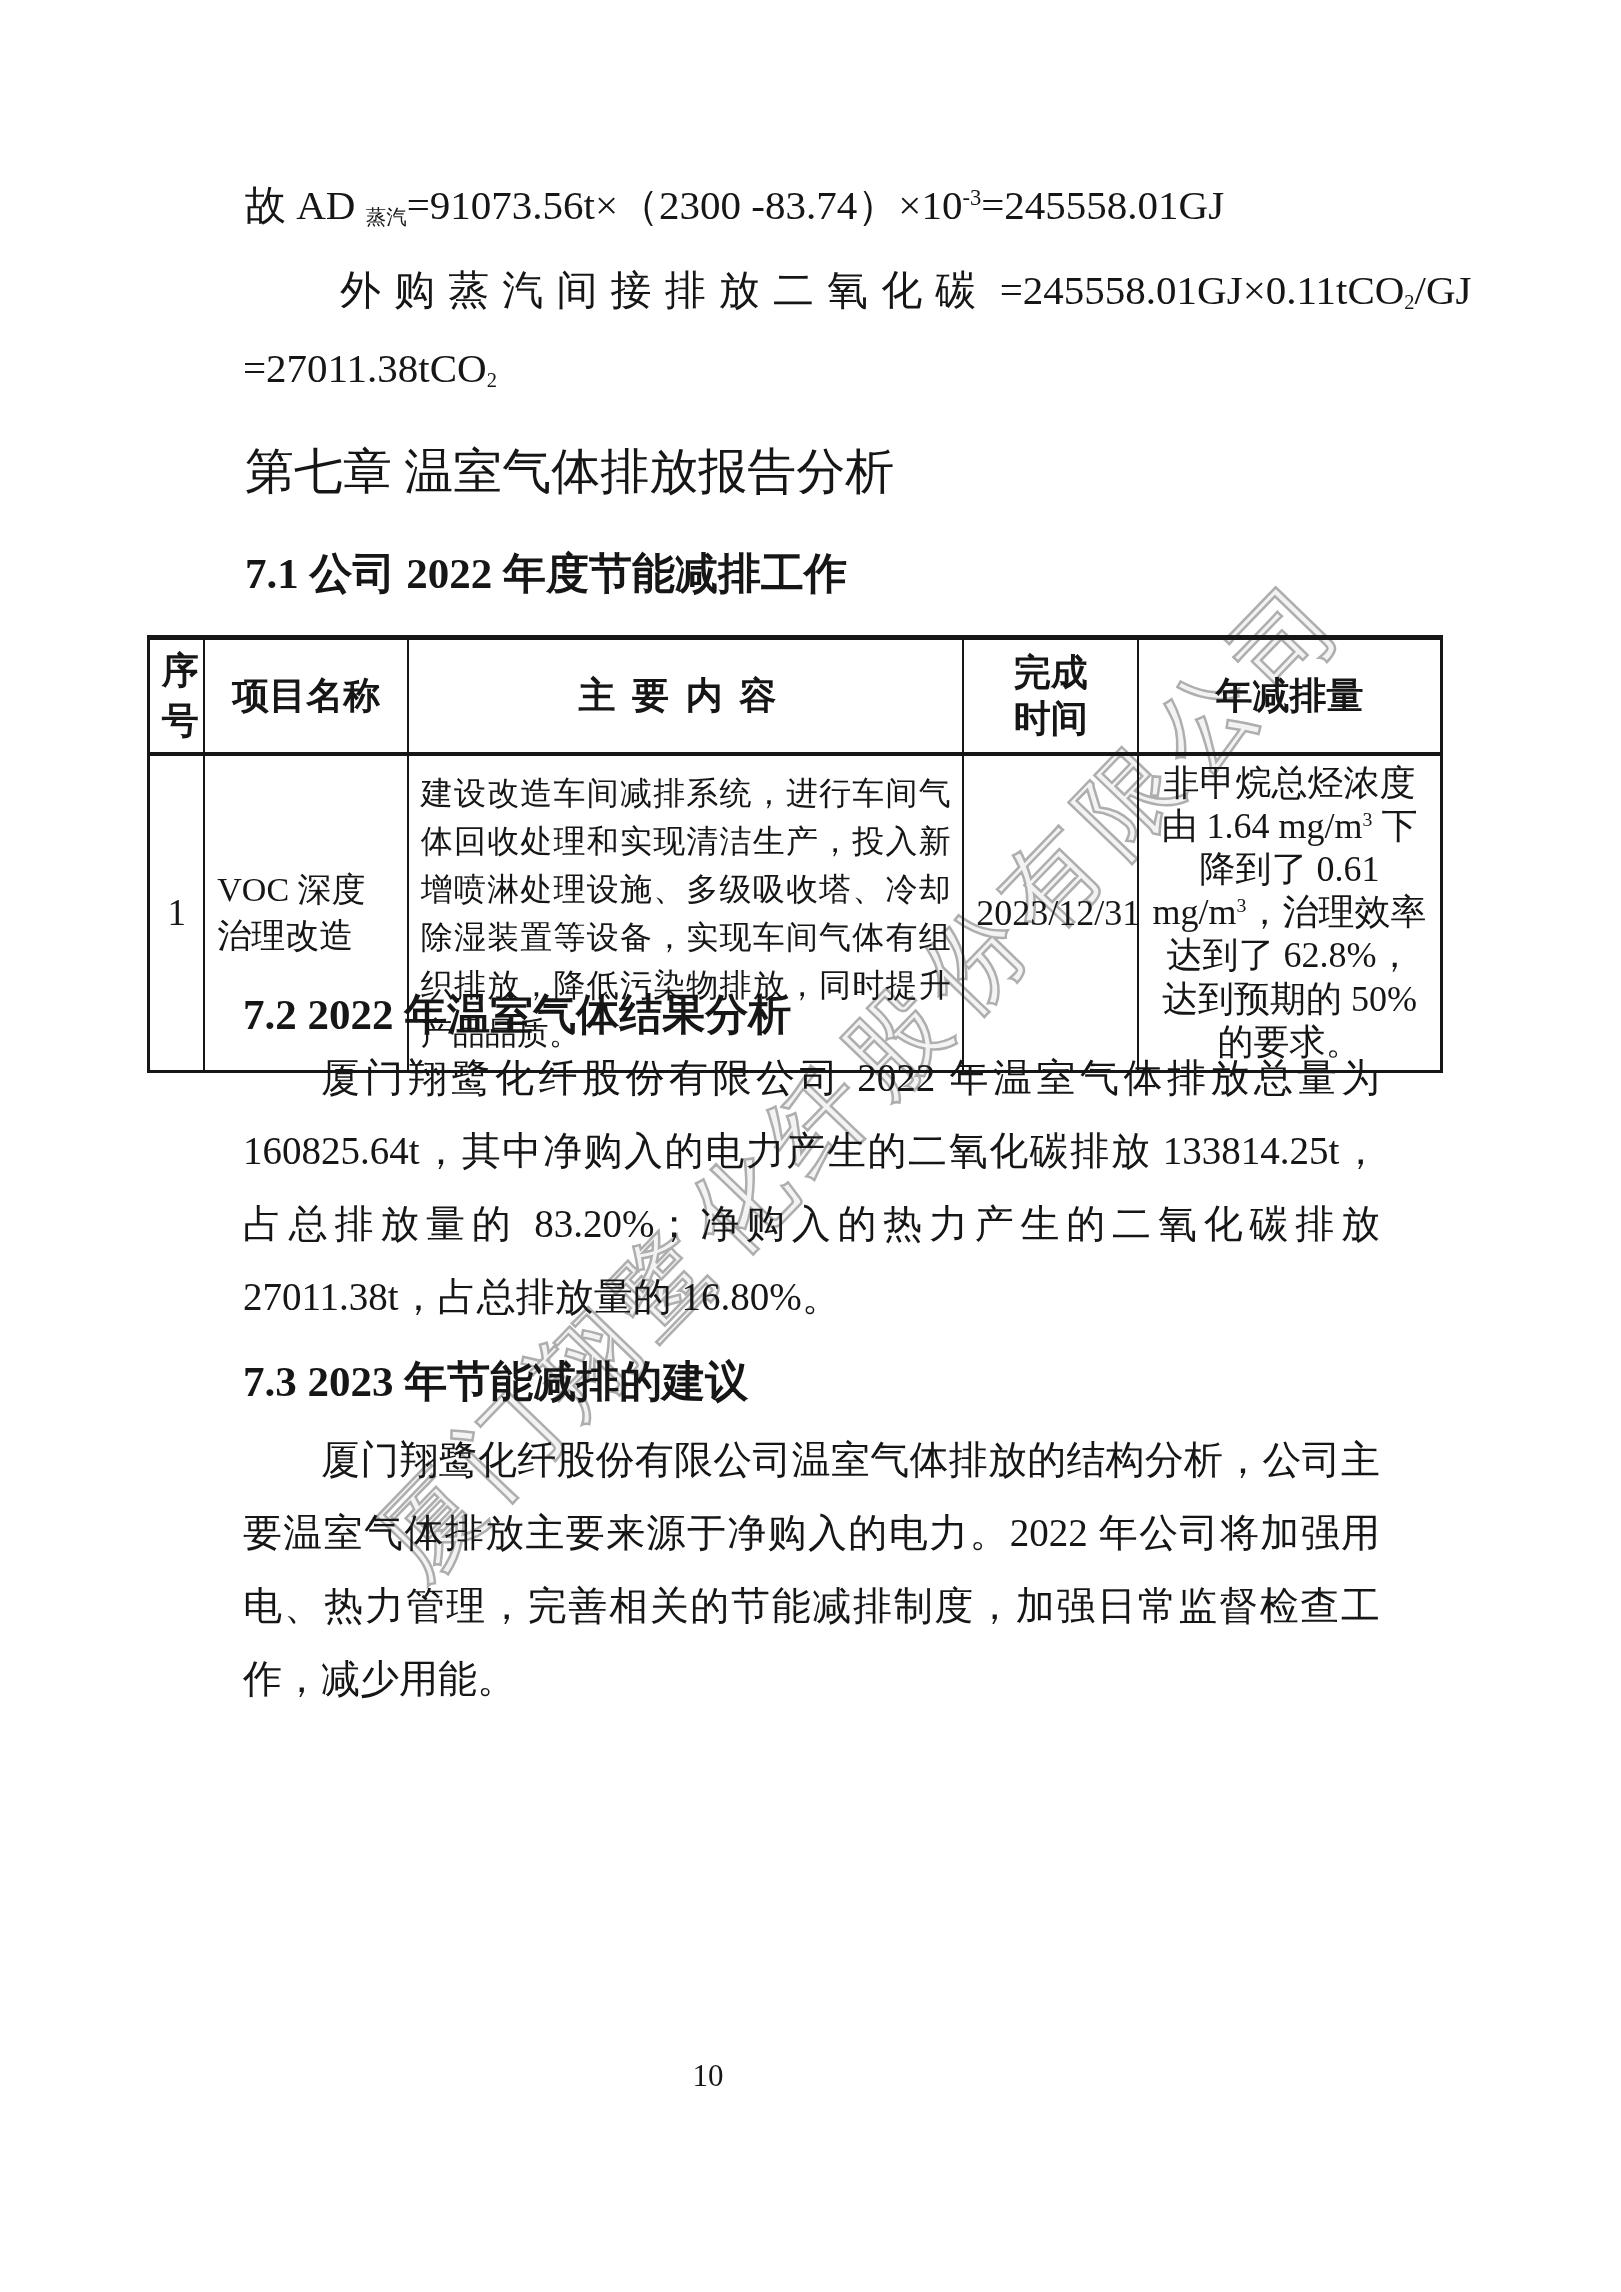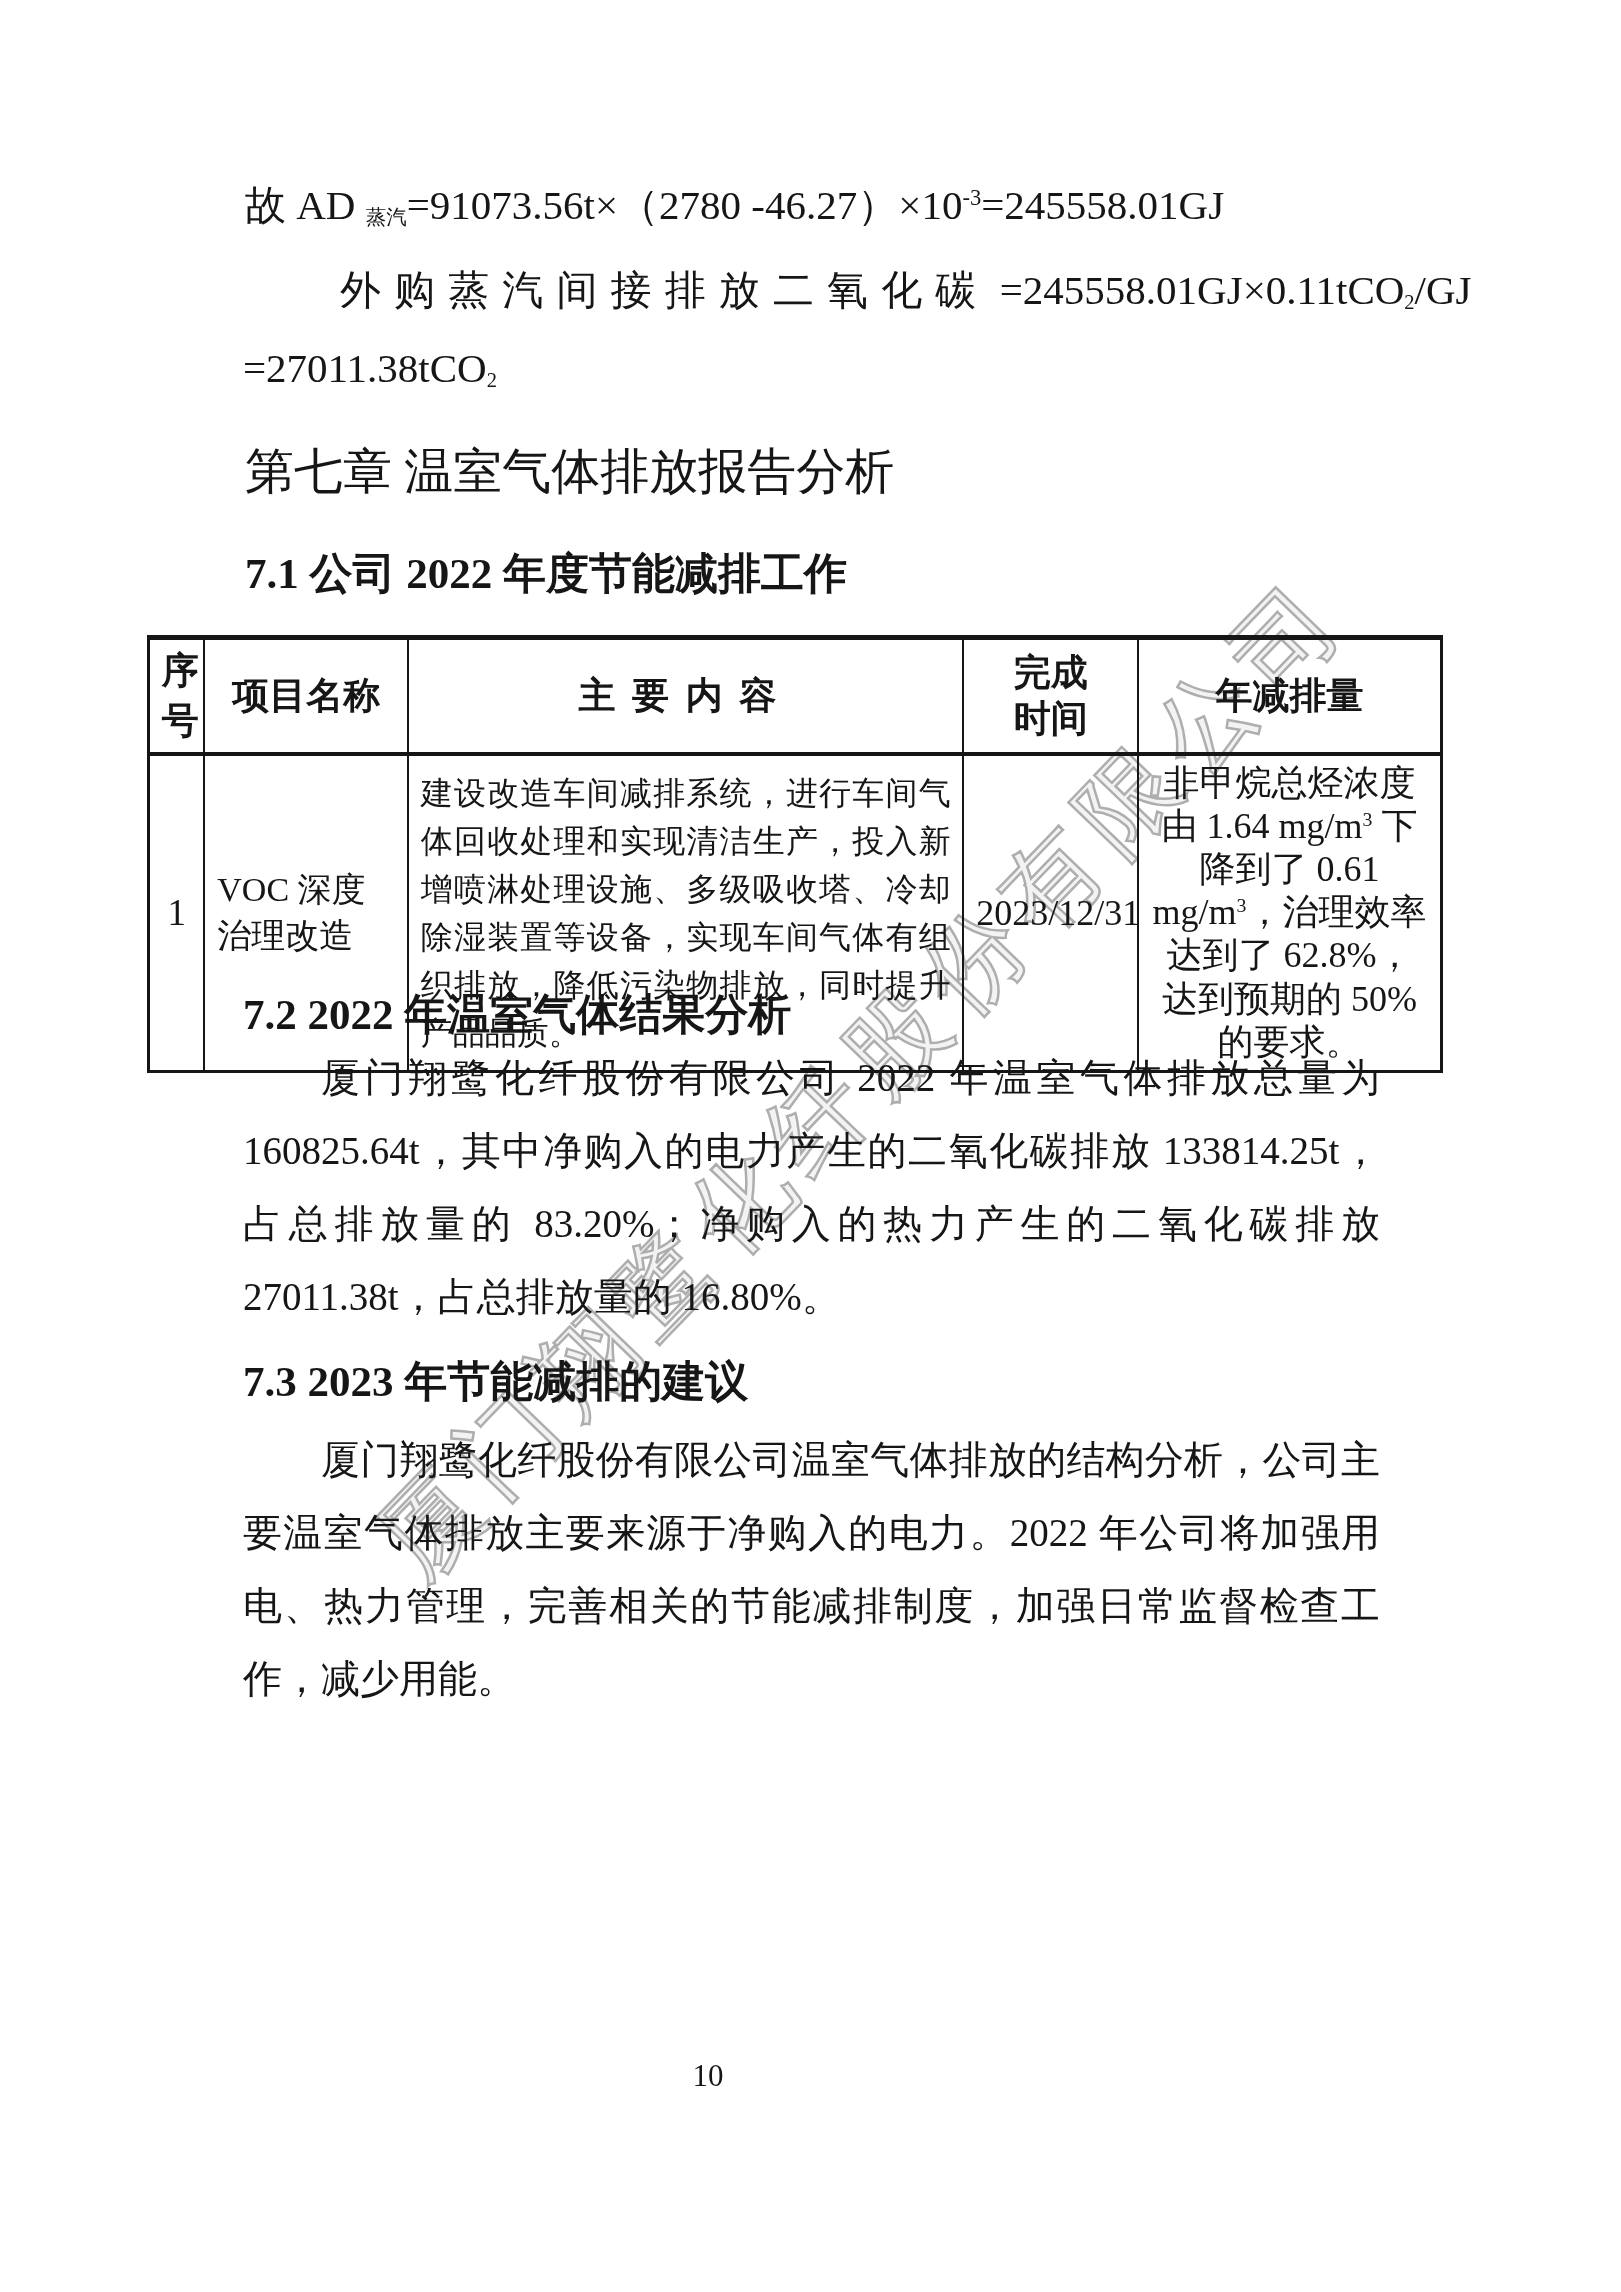--- a/index.html
+++ b/index.html
@@ -72,21 +72,21 @@
   
   .pagenum{left:0;top:2058px;width:1416px;text-align:center;font-size:31px;}
 </style>
 </head>
 <body>
 
 <div class="page">
 
   <div class="watermark">厦门翔鹭化纤股份有限公司</div>
 
-  <div class="abs formula f1"><span>故 AD </span><sub class="small">蒸汽</sub><span>=91073.56t×（2780 -46.27）×10</span><sup class="small">-3</sup><span>=245558.01GJ</span></div>
+  <div class="abs formula f1"><span>故 AD </span><sub class="small">蒸汽</sub><span>=91073.56t×（2300 -83.74）×10</span><sup class="small">-3</sup><span>=245558.01GJ</span></div>
 
   <div class="abs formula f2"><span class="cjk-spread">外购蒸汽间接排放二氧化碳</span><span> =245558.01GJ×0.11tCO</span><sub class="small">2</sub><span>/GJ</span></div>
 
   <div class="abs formula f3"><span>=27011.38tCO</span><sub class="small">2</sub></div>
 
   <div class="abs h-chapter">第七章 温室气体排放报告分析</div>
 
   <div class="abs h-sec h71">7.1 公司 2022 年度节能减排工作</div>
 
   <table class="abs tbl">

